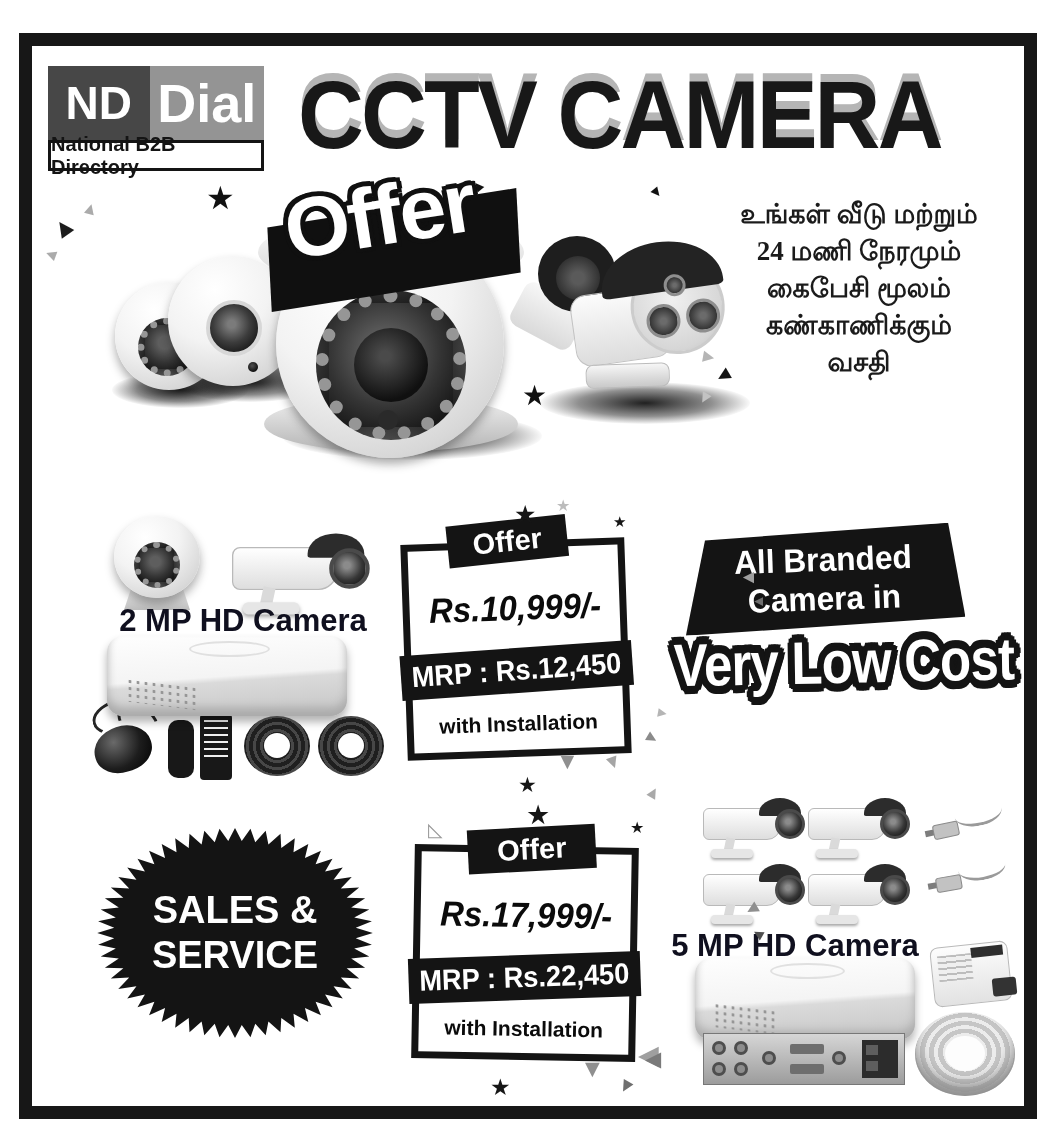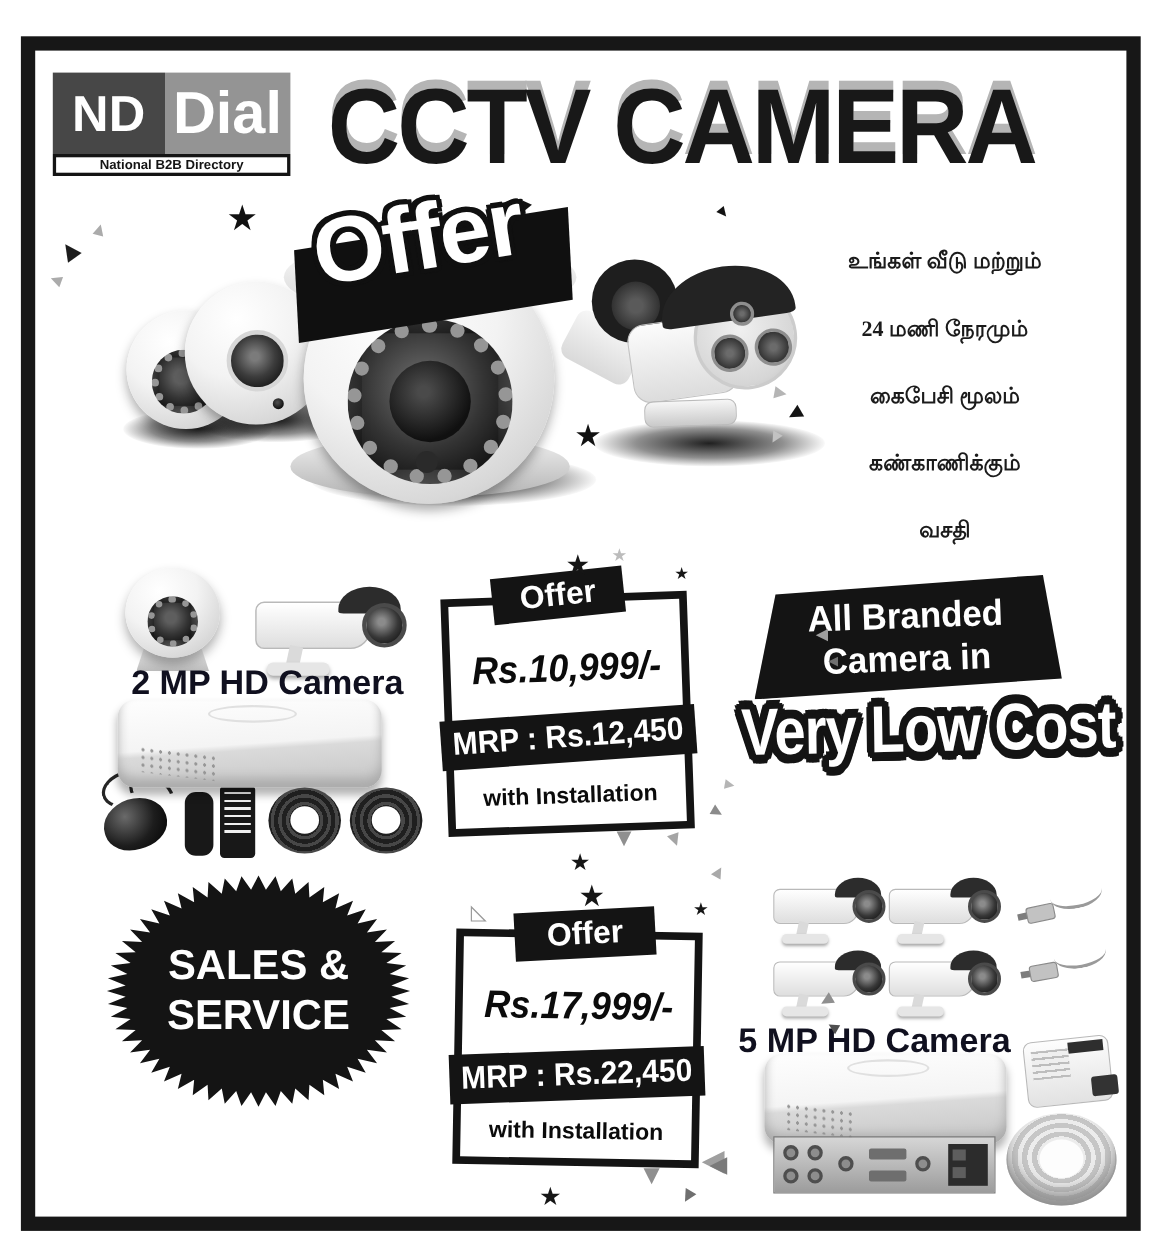--- a/index.html
+++ b/index.html
@@ -11,22 +11,22 @@
   .frame { position:absolute; left:19px; top:33px; width:1018px; height:1086px;
            border:13px solid #171717; pointer-events:none; z-index:60; }
 
   
   .logo { left:48px; top:66px; width:216px; z-index:5; }
   .logo-top { display:flex; height:74px; }
   .logo-nd { width:47%; background:#474747; color:#fff; font-weight:bold; font-size:46px;
              display:flex; align-items:center; justify-content:center; }
   .logo-dial { width:53%; background:#949494; color:#fff; font-weight:bold; font-size:54px;
                display:flex; align-items:center; justify-content:center; }
-  .logo-bar { height:20px; background:#fff; border:3px solid #141414; display:flex;
-              align-items:center; justify-content:center; font-weight:bold; font-size:12px; color:#141414; }
+  .logo-bar { height:31px; background:#fff; border:3px solid #141414; display:flex;
+              align-items:center; justify-content:center; font-weight:bold; font-size:20px; color:#141414; }
 
   
   .title { left:298px; top:56px; width:714px; height:120px; font-size:97px; font-weight:bold;
            color:#181818; letter-spacing:-3px; white-space:nowrap; line-height:118px;
            transform:scaleX(0.94); transform-origin:left center;
            text-shadow:0 -8px 0 #b5b5b5; z-index:4; }
 
   
   .mshadow { position:absolute; border-radius:50%;
              background:radial-gradient(ellipse at center, rgba(8,8,8,0.9) 0%, rgba(8,8,8,0.45) 45%, rgba(8,8,8,0) 72%); }
@@ -66,21 +66,21 @@
   .bbc2-hood { left:538px; top:236px; width:78px; height:76px; border-radius:50%;
                background:#1e1e1e; z-index:2; }
   .bbc2-inner { left:556px; top:256px; width:44px; height:44px; border-radius:50%;
                 background:radial-gradient(#5a5a5a 20%, #2a2a2a 80%); z-index:2; }
   .bbc2-body { left:514px; top:292px; width:68px; height:48px; border-radius:10px;
                background:linear-gradient(#f7f7f7,#d9d9d9); transform:rotate(28deg); z-index:1; }
 
   
   .tamil-hero { left:702px; top:196px; width:314px; z-index:5; text-align:center;
                 font-family:"Liberation Serif", serif; font-weight:bold; color:#1b1b1b; }
-  .tamil-hero div { font-size:20px; line-height:37px; white-space:nowrap;margin-top:24px; }
+  .tamil-hero div { font-size:27px; line-height:37px; white-space:nowrap; }
 
   
   .tagline { left:42px; top:446px; width:976px; height:53px; border:3px solid #141414;
              border-radius:16px; display:flex; align-items:center; justify-content:center;
              font-family:"Liberation Serif", serif; font-weight:bold; font-size:25px; color:#161616;
              white-space:nowrap; overflow:hidden; z-index:5; background:#fff; }
 
   
   .dome-sm { z-index:4; }
   .dome-sm .base { position:absolute; left:12px; top:74px; width:66px; height:20px;
@@ -146,21 +146,21 @@
   .branded-top div { font-size:33px; line-height:39px; transform:scaleX(0.96); }
   .vlc { left:645px; top:628px; width:382px; text-align:center; font-size:60px; font-weight:bold;
          color:#ffffff; white-space:nowrap; letter-spacing:-1px; z-index:6;
          transform:scaleX(0.85) rotate(-1deg);
          text-shadow:-5px -5px 0 #141414, 5px -5px 0 #141414, -5px 5px 0 #141414, 5px 5px 0 #141414,
                      -8px 0 0 #141414, 8px 0 0 #141414, 0 -8px 0 #141414, 0 8px 0 #141414,
                      -7px 4px 0 #141414, 7px 4px 0 #141414, -7px -4px 0 #141414, 7px -4px 0 #141414,
                      -3px 8px 0 #141414, 3px 8px 0 #141414, -3px -8px 0 #141414, 3px -8px 0 #141414; }
 
   
-  .burst { left:92px; top:792px; width:286px; height:218px; z-index:6; }
+  .burst { left:92px; top:824px; width:286px; height:218px; z-index:6; }
   .burst svg { position:absolute; inset:0; width:100%; height:100%; }
   .burst-text { position:absolute; inset:0; display:flex; flex-direction:column; align-items:center;
                 justify-content:center; color:#ffffff; font-weight:bold; text-align:center; }
   .burst-text .big { font-size:38px; line-height:45px; }
   .burst-text .small { font-size:30px; line-height:37px; }
 
   
   .bnc { z-index:4; }
   .bnc-plug { position:absolute; left:0; top:10px; width:26px; height:15px; background:#c2c2c2;
               border:1px solid #8a8a8a; border-radius:3px; }

